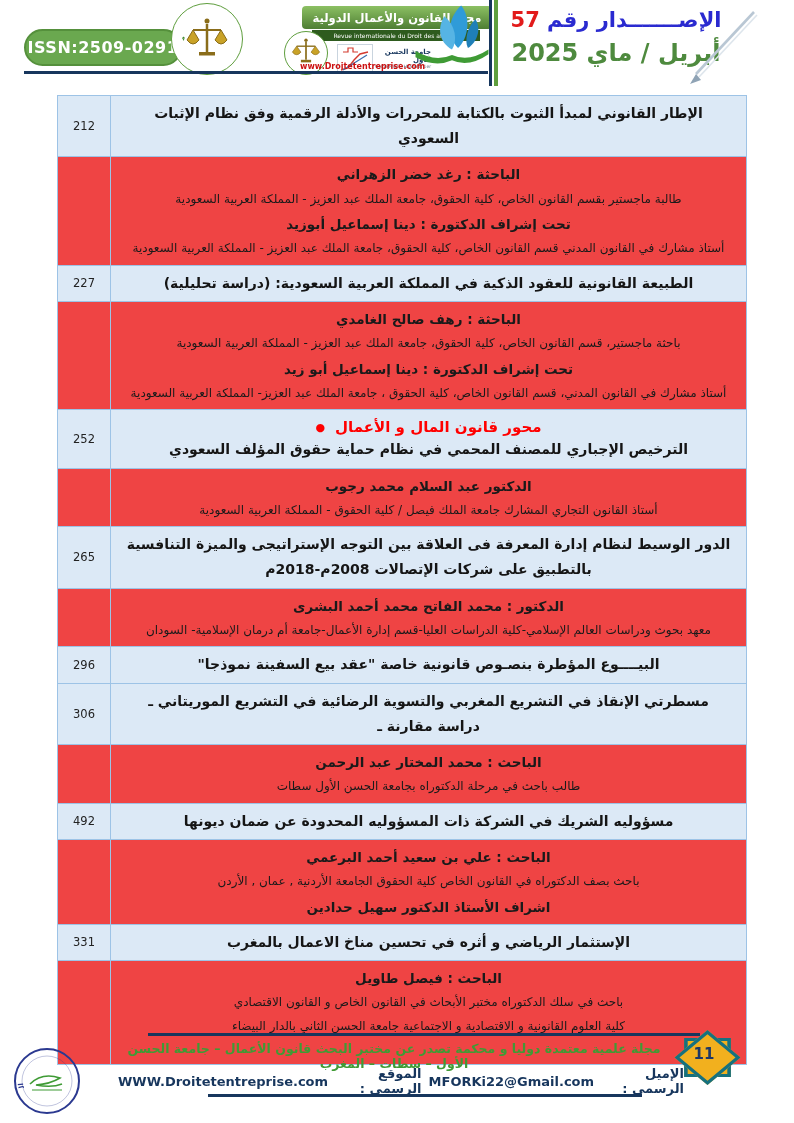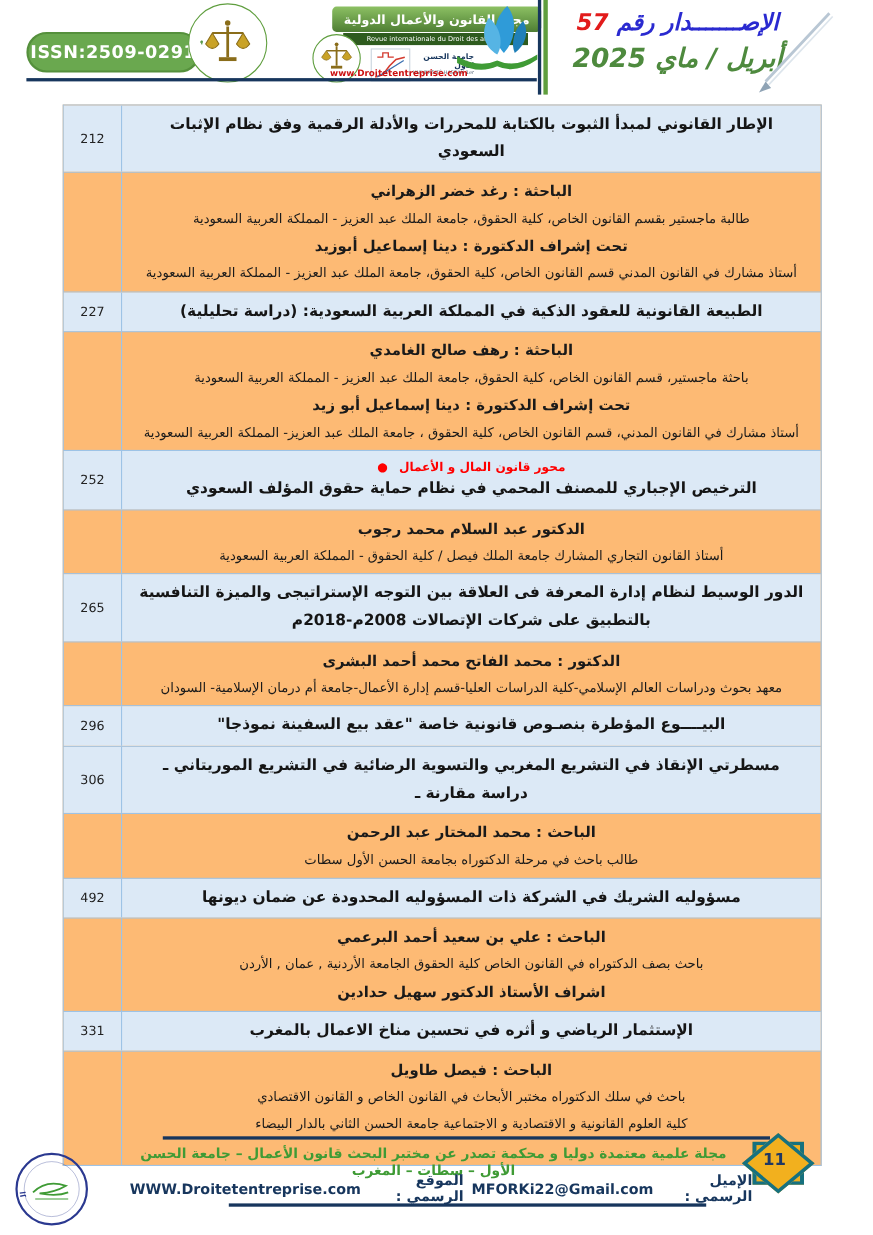--- a/index.html
+++ b/index.html
@@ -20,38 +20,38 @@
               font-size:6px;display:flex;align-items:center;justify-content:center;direction:ltr;white-space:nowrap;}
   .chart-box{position:absolute;left:337px;top:44px;width:34px;height:28px;background:#fff;border:1px solid #c9d4de;}
   .univ{position:absolute;left:373px;top:48px;width:58px;text-align:right;color:#17365d;}
   .univ .a{font-size:7px;font-weight:bold;display:block;}
   .univ .b{font-size:4.5px;display:block;color:#5a6b7d;direction:ltr;}
   .red-site{position:absolute;left:300px;top:62px;font-size:8px;font-weight:bold;color:#cc1111;direction:ltr;}
   .book-logo{position:absolute;left:413px;top:4px;width:78px;height:76px;}
   .header-rule{position:absolute;left:24px;top:71px;width:464px;height:3px;background:#17365d;}
   .vsep-navy{position:absolute;left:489px;top:0;width:3px;height:86px;background:#17365d;}
   .vsep-green{position:absolute;left:494px;top:0;width:4px;height:86px;background:#5f9e3e;}
-  .issue-box{position:absolute;left:500px;top:8px;width:232px;text-align:center;font-style:italic;}
+  .issue-box{position:absolute;left:500px;top:8px;width:232px;text-align:center;}
   .issue-line1{font-size:21px;font-weight:bold;color:#2a2ad0;white-space:nowrap;}
   .issue-line1 .num{color:#e21b1b;}
   .issue-line2{margin-top:7px;font-size:24px;font-weight:bold;color:#4e8a3e;white-space:nowrap;}
   .pencil{position:absolute;left:678px;top:6px;width:86px;height:84px;}
 
   
-  .toc-table{position:absolute;left:57px;top:95px;width:688px;border:1px solid #9dc3e6;background:#fdba74;}
+  .toc-table{position:absolute;left:57px;top:95px;width:688px;border:1px solid #9dc3e6;background:#ef4444;}
   .toc-row{display:grid;grid-template-columns:1fr 52px;}
   .toc-row + .toc-row{border-top:1px solid #9dc3e6;}
   .cell{min-height:10px;}
   .title-cell,.details-cell{border-left:1px solid #9dc3e6;}
   .title-row .cell{background:#dce9f6;}
   .title-cell{padding:5px 14px;display:flex;flex-direction:column;justify-content:center;text-align:center;}
   .title-text{font-size:14px;font-weight:bold;color:#151515;line-height:1.8;}
   .page-cell{display:flex;align-items:center;justify-content:center;font-size:11.5px;color:#222;}
   .section-heading{display:flex;align-items:center;justify-content:center;gap:10px;margin:3px 0 1px;}
-  .section-text{color:#ff0000;font-weight:bold;font-size:11px;}
+  .section-text{color:#ff0000;font-weight:bold;font-size:15px;}
   .section-dot{color:#ff0000;font-size:11px;}
   .details-cell{padding:4px 6px;text-align:center;}
   .detail-line{color:#1a1a1a;line-height:1.95;}
   .detail-line.bold{font-weight:bold;font-size:13.5px;}
   .detail-line:not(.bold){font-size:12px;}
   .toc-row.details-row:last-child .details-cell{padding-bottom:26px;}
 
   
   .footer-rule{position:absolute;height:3px;background:#17365d;}
   .footer-rule.top{left:148px;top:1033px;width:552px;}

